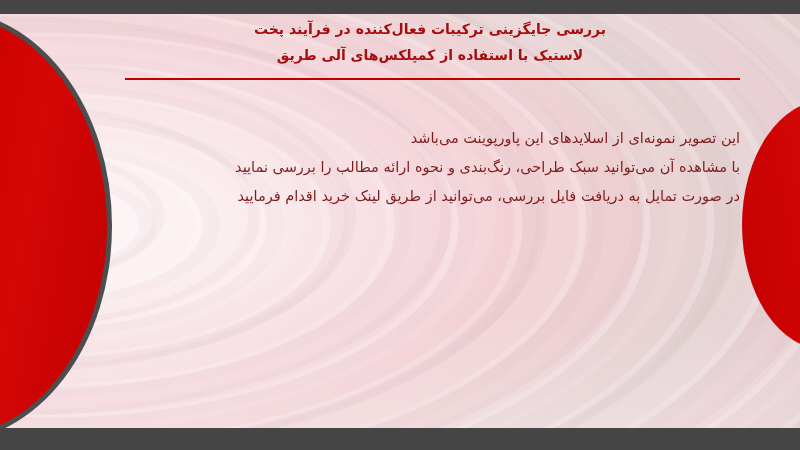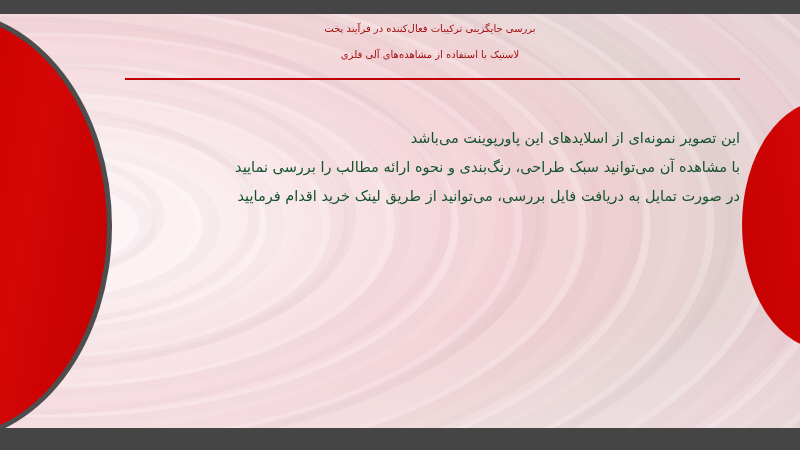--- a/index.html
+++ b/index.html
@@ -128,22 +128,22 @@
     position: absolute;
     left: 110px;
     top: 16px;
     width: 640px;
     z-index: 6;
     text-align: center;
     direction: rtl;
   }
   .title-line {
     color: #a50e0e;
-    font-size: 10px;
-    font-weight: normal;
+    font-size: 14px;
+    font-weight: bold;
     line-height: 26px;
     letter-spacing: 0px;
     white-space: nowrap;
   }
   .title-rule {
     position: absolute;
     left: 125px;
     top: 78px;
     width: 615px;
     height: 2px;
@@ -155,21 +155,21 @@
   .body-block {
     position: absolute;
     right: 60px;
     top: 124px;
     width: 660px;
     z-index: 6;
     direction: rtl;
     text-align: right;
   }
   .body-line {
-    color: #14532d;
+    color: #7f1d1d;
     font-size: 14.5px;
     font-weight: normal;
     line-height: 29px;
     white-space: nowrap;
   }
 </style>
 </head>
 <body>
 
 <div id="slide">
@@ -184,21 +184,21 @@
   <div class="left-ellipse-wrap">
     <div class="left-ellipse-border"></div>
     <div class="left-ellipse-fill"></div>
   </div>
 
   <div class="bar bar-top"></div>
   <div class="bar bar-bottom"></div>
 
   <div class="title-block">
     <div class="title-line">بررسی جایگزینی ترکیبات فعال‌کننده در فرآیند پخت</div>
-    <div class="title-line">لاستیک با استفاده از مشاهده‌های آلی فلزی</div>
+    <div class="title-line">لاستیک با استفاده از کمپلکس‌های آلی طریق</div>
   </div>
 
   <div class="title-rule"></div>
 
   <div class="body-block">
     <div class="body-line">این تصویر نمونه‌ای از اسلایدهای این پاورپوینت می‌باشد</div>
     <div class="body-line">با مشاهده آن می‌توانید سبک طراحی، رنگ‌بندی و نحوه ارائه مطالب را بررسی نمایید</div>
     <div class="body-line">در صورت تمایل به دریافت فایل بررسی، می‌توانید از طریق لینک خرید اقدام فرمایید</div>
   </div>
 

